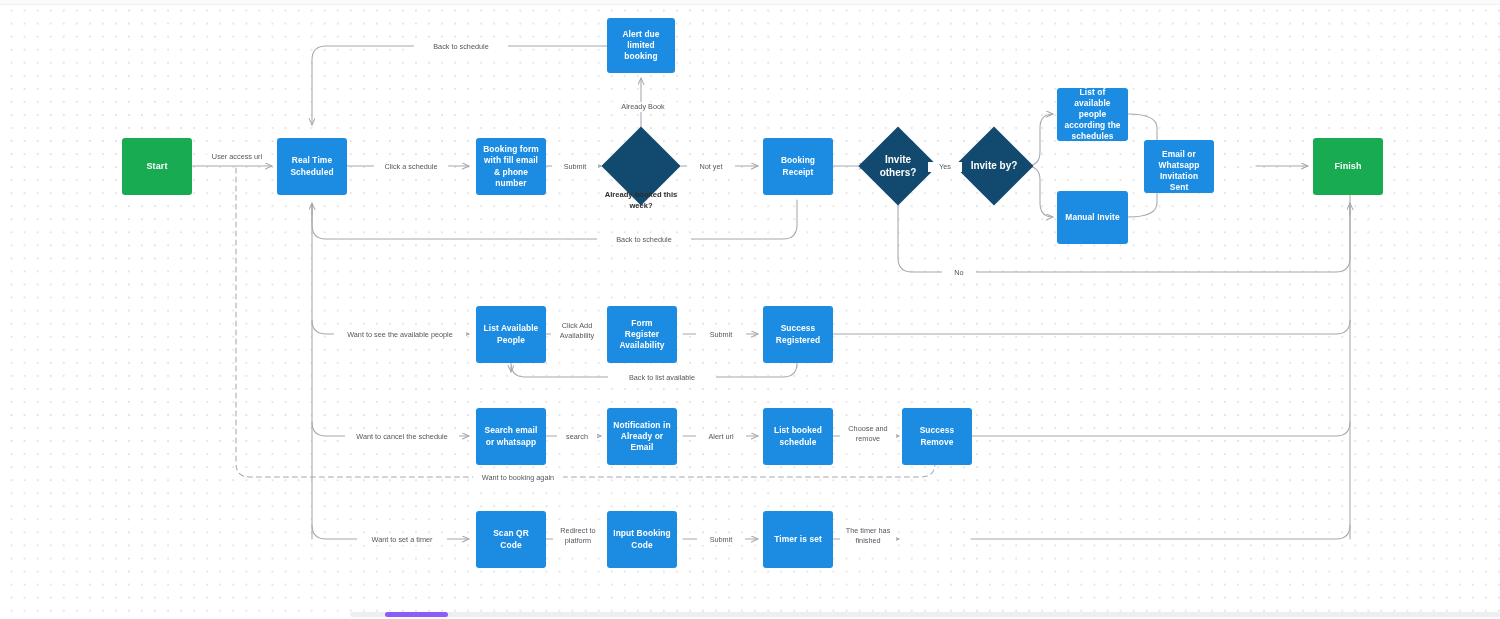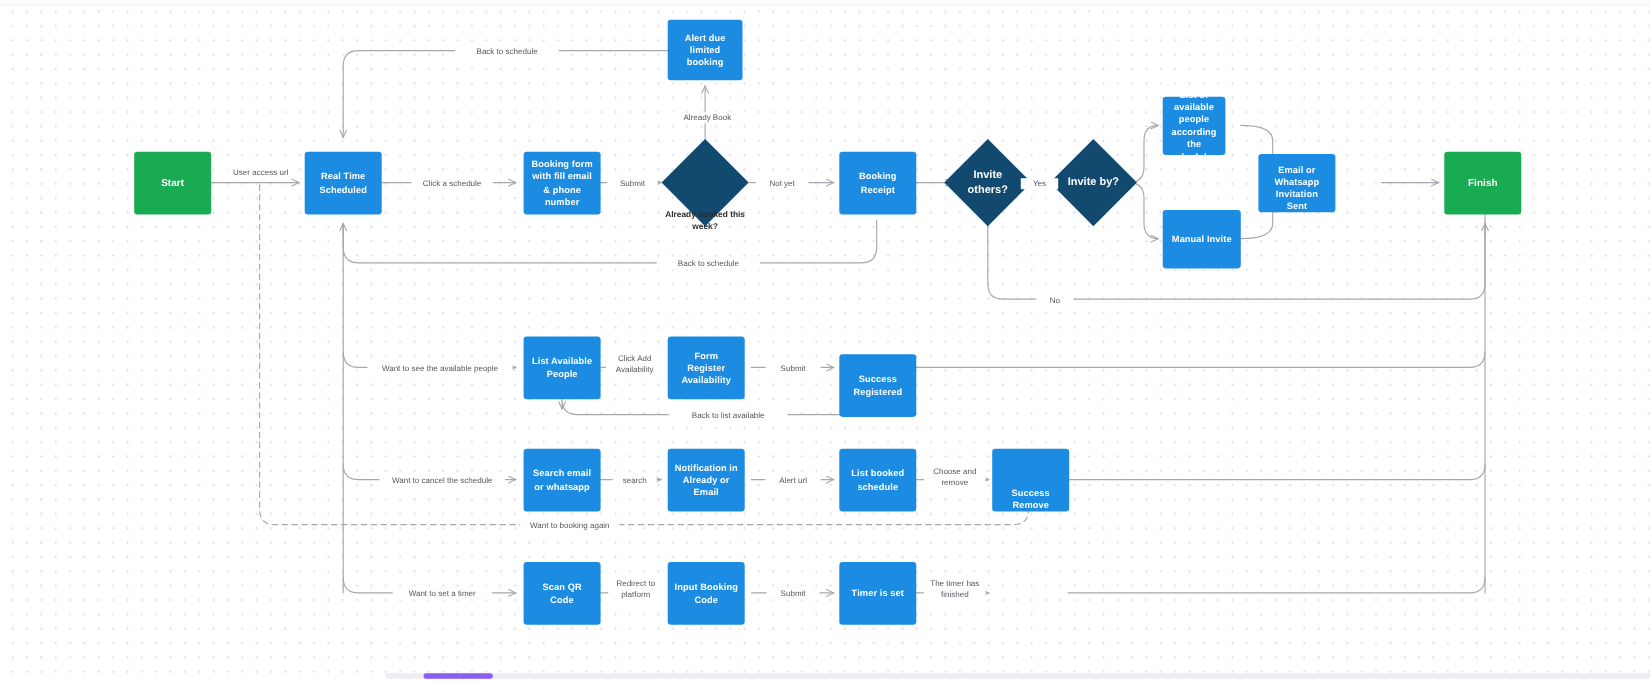--- a/index.html
+++ b/index.html
@@ -174,21 +174,21 @@
   <div class="diamond" style="left:870px;top:138px;width:56px;height:56px;">
     <div class="shape"></div>
     <div class="dtext">Invite others?</div>
   </div>
 
   <div class="diamond" style="left:966px;top:138px;width:56px;height:56px;">
     <div class="shape"></div>
     <div class="dtext">Invite by?</div>
   </div>
 
-  <div class="node rect proc" style="left:1057px;top:88px;width:57px;height:53px;">
+  <div class="node rect proc" style="left:1057px;top:88px;width:71px;height:53px;">
     <span>List of available people according the schedules</span>
   </div>
 
   <div class="node rect proc" style="left:1057px;top:191px;width:71px;height:53px;">
     <span>Manual Invite</span>
   </div>
 
   <div class="node rect proc" style="left:1144px;top:140px;width:70px;height:53px;align-items:flex-end;">
     <span>Email or Whatsapp Invitation Sent</span>
   </div>
@@ -198,37 +198,37 @@
   </div>
 
   <div class="node rect proc" style="left:476px;top:306px;width:70px;height:57px;">
     <span>List Available People</span>
   </div>
 
   <div class="node rect proc" style="left:607px;top:306px;width:70px;height:57px;">
     <span>Form Register Availability</span>
   </div>
 
-  <div class="node rect proc" style="left:763px;top:306px;width:70px;height:57px;margin-top:16px;">
+  <div class="node rect proc" style="left:763px;top:306px;width:70px;height:57px;">
     <span>Success Registered</span>
   </div>
 
   <div class="node rect proc" style="left:476px;top:408px;width:70px;height:57px;">
     <span>Search email or whatsapp</span>
   </div>
 
   <div class="node rect proc" style="left:607px;top:408px;width:70px;height:57px;">
     <span>Notification in Already or Email</span>
   </div>
 
   <div class="node rect proc" style="left:763px;top:408px;width:70px;height:57px;">
     <span>List booked schedule</span>
   </div>
 
-  <div class="node rect proc" style="left:902px;top:408px;width:70px;height:57px;align-items:flex-end;">
+  <div class="node rect proc" style="left:902px;top:408px;width:70px;height:57px;">
     <span>Success Remove</span>
   </div>
 
   <div class="node rect proc" style="left:476px;top:511px;width:70px;height:57px;">
     <span>Scan QR Code</span>
   </div>
 
   <div class="node rect proc" style="left:607px;top:511px;width:70px;height:57px;">
     <span>Input Booking Code</span>
   </div>

